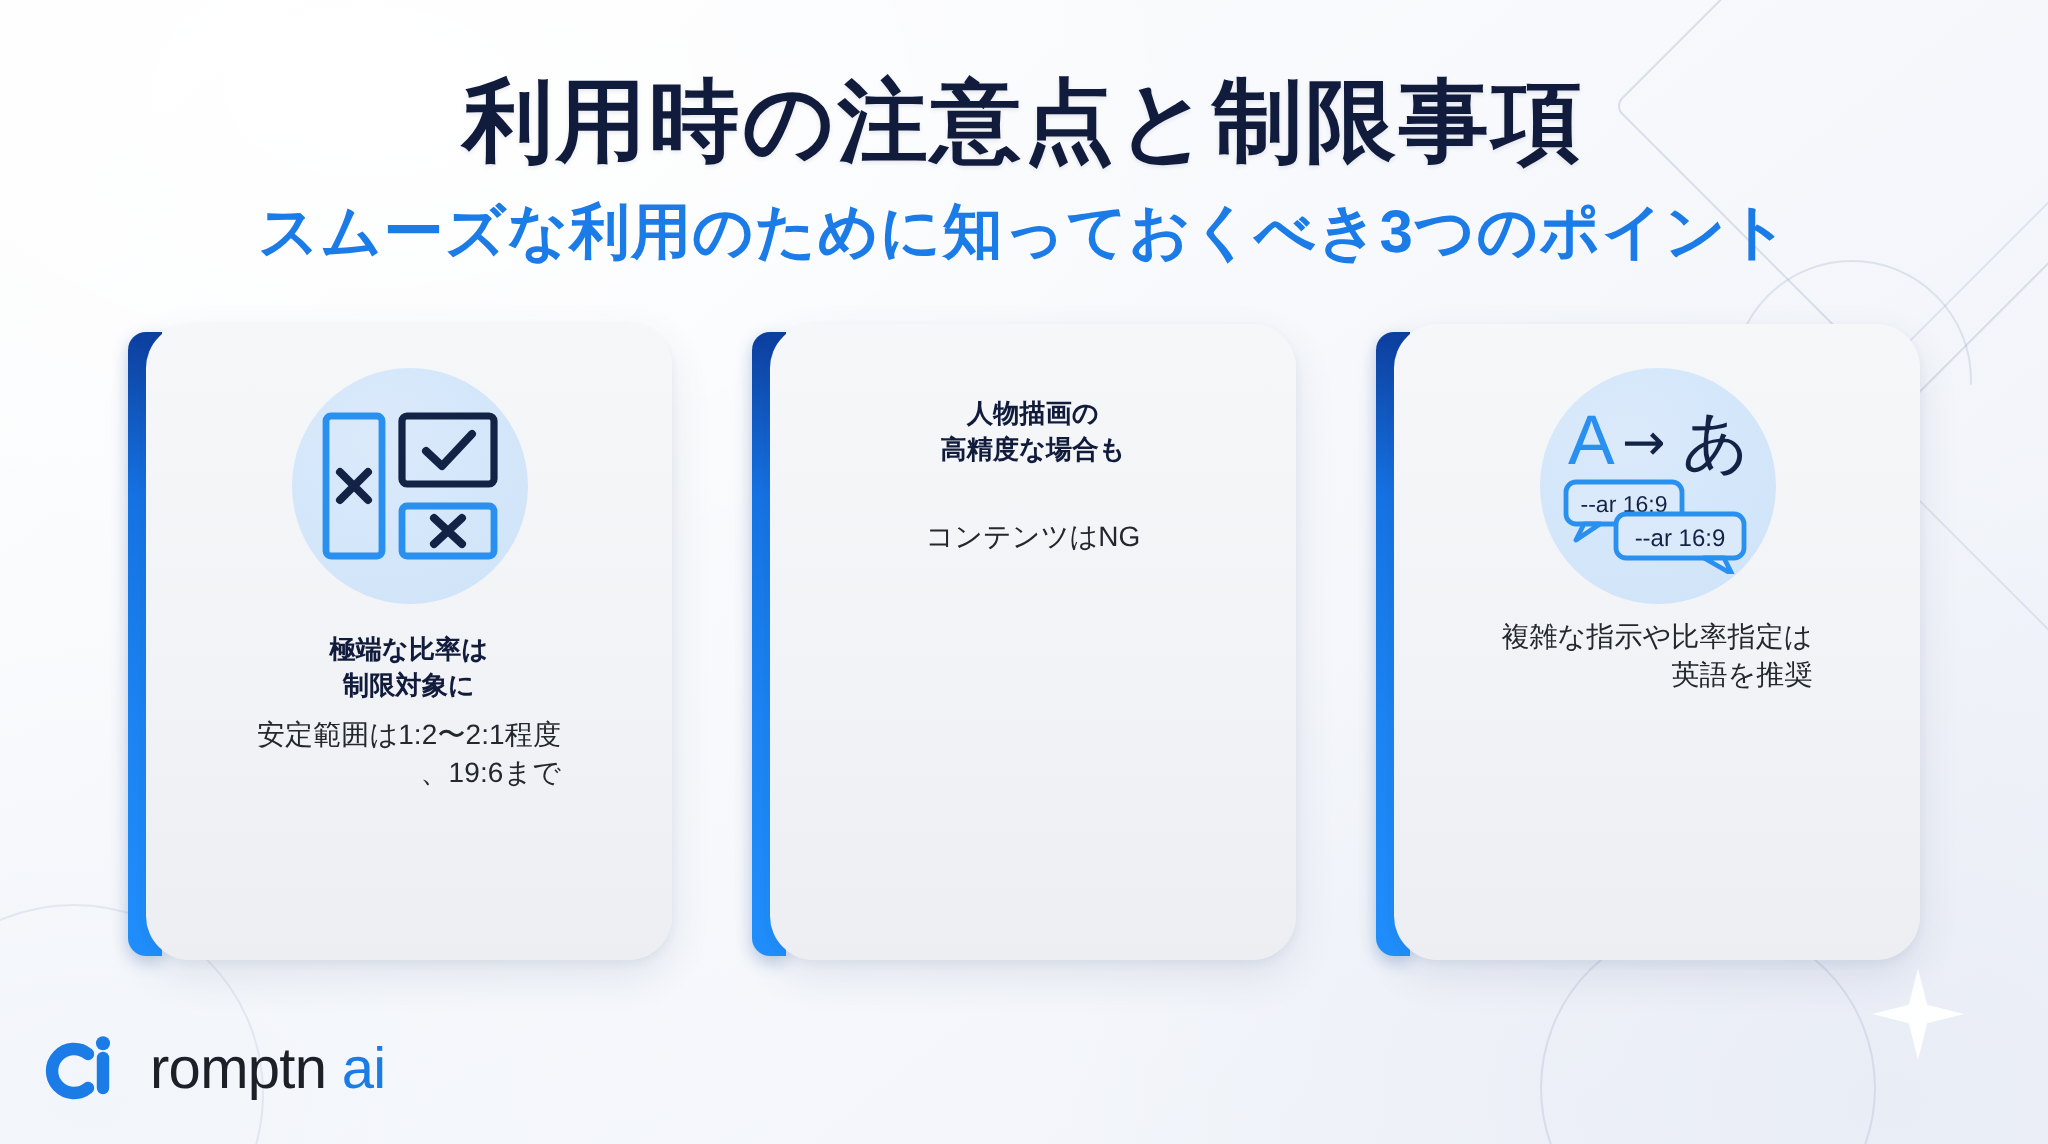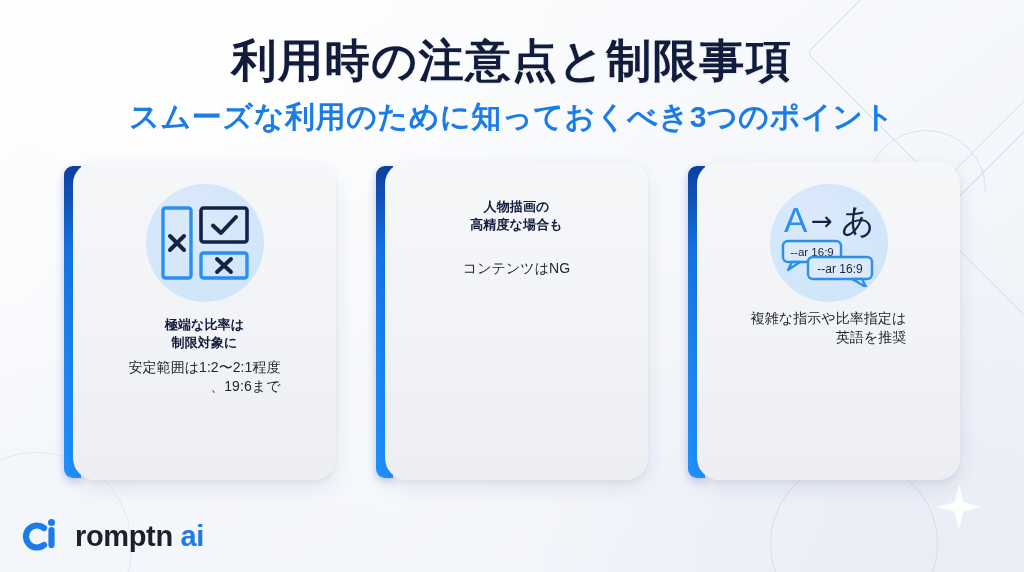--- a/index.html
+++ b/index.html
@@ -158,21 +158,21 @@
   .footer {
     position:absolute;
     left:22px; bottom:14px;
     display:flex;
     align-items:center;
     gap:13px;
   }
   .logo-mark { flex:none; }
   .logo-text {
     font-size:29px;
-    font-weight:bold;
+    font-weight:normal;
     letter-spacing:-.012em;
     line-height:1;
     color:#1d2127;
   }
   .logo-text .ai { color:#1b7ce8; }
 </style>
 </head>
 <body>
 
 <div class="bg"></div>

